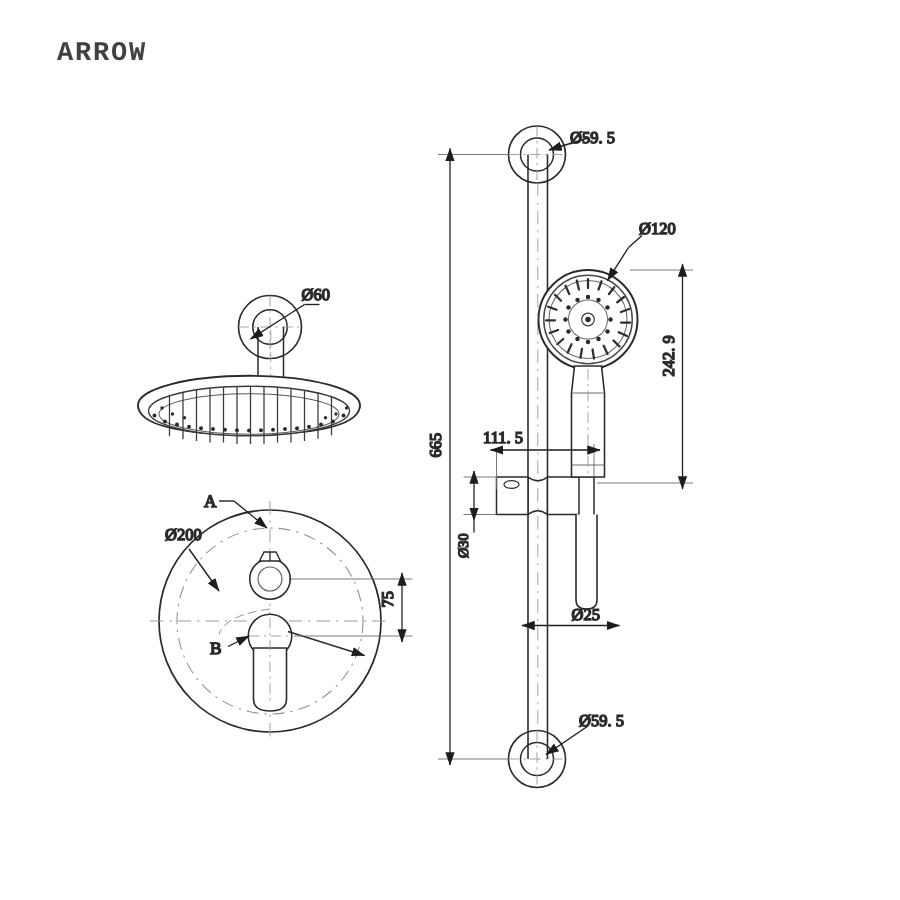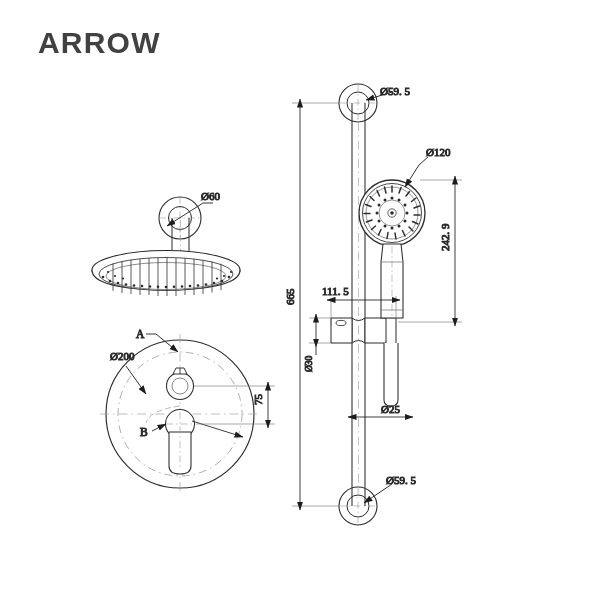--- a/index.html
+++ b/index.html
@@ -14,22 +14,22 @@
     position: relative;
     width: 600px;
     height: 600px;
     background: #ffffff;
     overflow: hidden;
   }
   #brand-title {
     position: absolute;
     left: 38px;
     top: 26px;
-    font-family: Liberation Sans, sans-serif;
-    font-size: 30px;
+    font-family: Liberation Mono, monospace;
+    font-size: 18px;
     font-weight: 600;
     letter-spacing: 1.2px;
     color: #414141;
     white-space: nowrap;
   }
   #drawing-canvas {
     position: absolute;
     left: 0;
     top: 0;
   }

